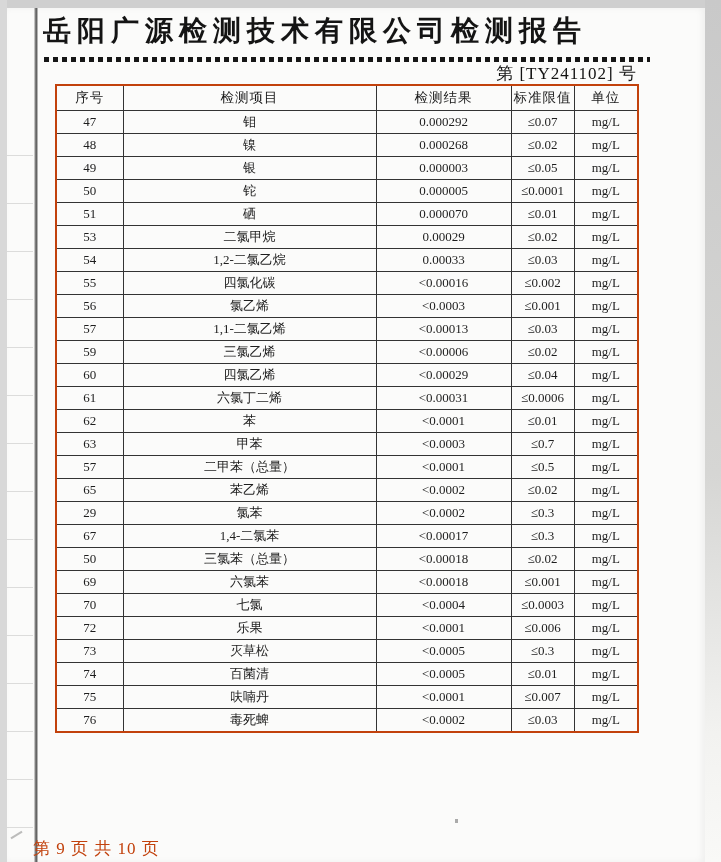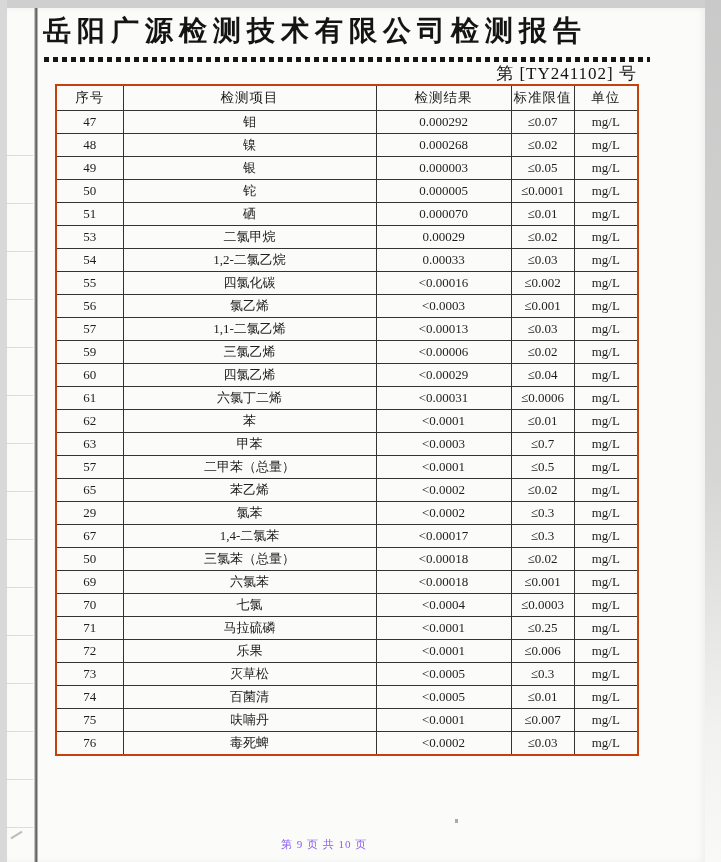--- a/index.html
+++ b/index.html
@@ -53,22 +53,22 @@
   table.results{border:2px solid #c2410c;}
   table.results th{
     height:24px;font-size:13.5px;font-weight:normal;color:#1a1a1a;
     text-align:center;padding:0;letter-spacing:1px;
   }
   table.results td{
     height:22px;font-size:13px;text-align:center;padding:0;
     color:#1d1d1d;white-space:nowrap;overflow:hidden;
   }
   .footer{
-    position:absolute;left:26px;top:829px;width:582px;text-align:center;
-    font-size:11px;color:#8b5cf6;letter-spacing:1px;
+    position:absolute;left:26px;top:829px;width:582px;text-align:left;
+    font-size:17px;color:#c2410c;letter-spacing:1px;
   }
 </style>
 </head>
 <body>
 
 <div class="strip-top"></div>
 <div class="strip-left"></div>
 <div class="strip-right"></div>
 
 <div class="page">
@@ -247,27 +247,20 @@
           <td>mg/L</td>
         </tr>
         <tr>
           <td>70</td>
           <td>七氯</td>
           <td>&lt;0.0004</td>
           <td>≤0.0003</td>
           <td>mg/L</td>
         </tr>
         <tr>
-          <td>71</td>
-          <td>马拉硫磷</td>
-          <td>&lt;0.0001</td>
-          <td>≤0.25</td>
-          <td>mg/L</td>
-        </tr>
-        <tr>
           <td>72</td>
           <td>乐果</td>
           <td>&lt;0.0001</td>
           <td>≤0.006</td>
           <td>mg/L</td>
         </tr>
         <tr>
           <td>73</td>
           <td>灭草松</td>
           <td>&lt;0.0005</td>

